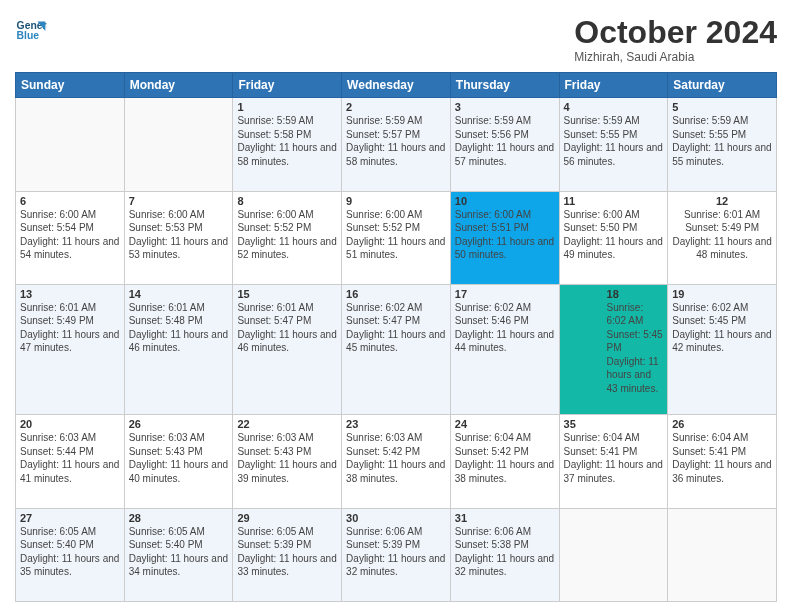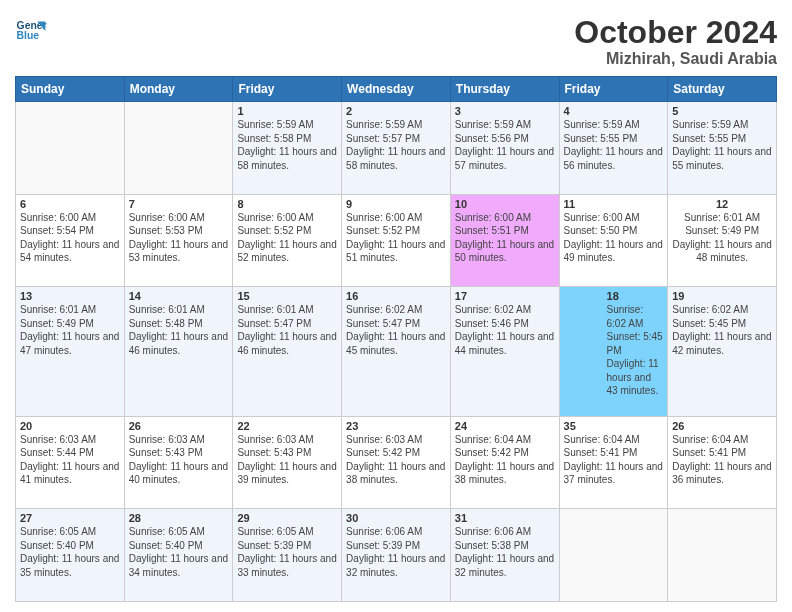--- a/index.html
+++ b/index.html
@@ -27,32 +27,31 @@
     .logo {
       display: flex;
       align-items: center;
       gap: 4px;
     }
     .logo-icon {
       width: 32px;
       height: 32px;
     }
     .title-block {
-      text-align: right;
+      text-align: left;
     }
     .main-title {
       font-size: 32px;
       font-weight: bold;
       color: #333;
       line-height: 1.1;
     }
     .sub-title {
-      font-size: 16px;
+      font-size: 12px;
       color: #555;
-      font-weight: bold;
     }
     .calendar {
       flex: 1;
       border: 1px solid #ccc;
       border-collapse: collapse;
       width: 100%;
       table-layout: fixed;
     }
     .calendar th {
       background: #2e74b5;
@@ -178,21 +177,21 @@
             <div class="cell-info" style="white-space: pre-line;">Sunrise: 6:00 AM
 Sunset: 5:52 PM
 Daylight: 11 hours and 52 minutes.</div>
           </td>
           <td style="background: rgb(255, 255, 255);">
             <span class="cell-num">9</span>
             <div class="cell-info" style="white-space: pre-line;">Sunrise: 6:00 AM
 Sunset: 5:52 PM
 Daylight: 11 hours and 51 minutes.</div>
           </td>
-          <td style="background: #f0abfc;">
+          <td style="background: #0ea5e9;">
             <span class="cell-num">10</span>
             <div class="cell-info" style="white-space: pre-line;">Sunrise: 6:00 AM
 Sunset: 5:51 PM
 Daylight: 11 hours and 50 minutes.</div>
           </td>
           <td style="background: rgb(255, 255, 255);">
             <span class="cell-num">11</span>
             <div class="cell-info" style="white-space: pre-line;">Sunrise: 6:00 AM
 Sunset: 5:50 PM
 Daylight: 11 hours and 49 minutes.</div>
@@ -228,21 +227,21 @@
             <div class="cell-info" style="white-space: pre-line;">Sunrise: 6:02 AM
 Sunset: 5:47 PM
 Daylight: 11 hours and 45 minutes.</div>
           </td>
           <td style="background: rgb(240, 245, 251);">
             <span class="cell-num">17</span>
             <div class="cell-info" style="white-space: pre-line;">Sunrise: 6:02 AM
 Sunset: 5:46 PM
 Daylight: 11 hours and 44 minutes.</div>
           </td>
-          <td style="background: #7dd3fc; padding-left: 47px;">
+          <td style="background: #14b8a6; padding-left: 47px;">
             <span class="cell-num">18</span>
             <div class="cell-info" style="white-space: pre-line;">Sunrise: 6:02 AM
 Sunset: 5:45 PM
 Daylight: 11 hours and 43 minutes.</div>
           </td>
           <td style="background: rgb(240, 245, 251);">
             <span class="cell-num">19</span>
             <div class="cell-info" style="white-space: pre-line;">Sunrise: 6:02 AM
 Sunset: 5:45 PM
 Daylight: 11 hours and 42 minutes.</div>

